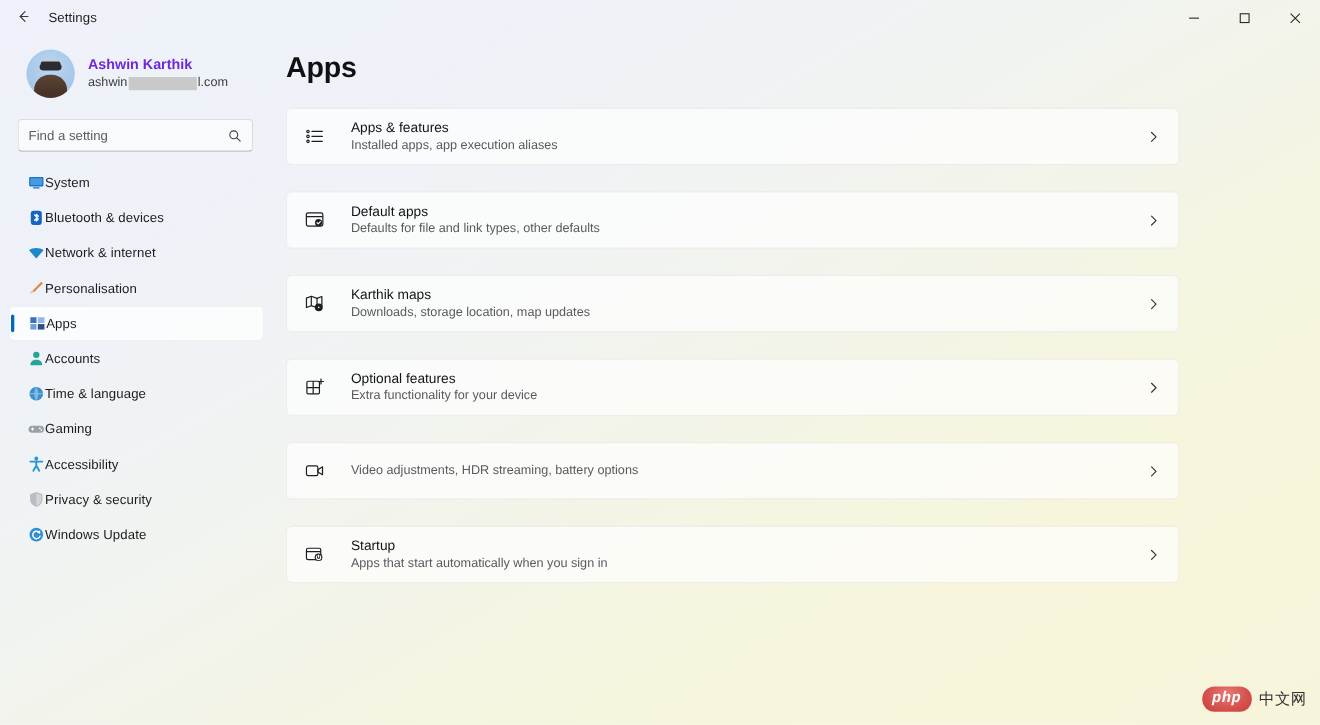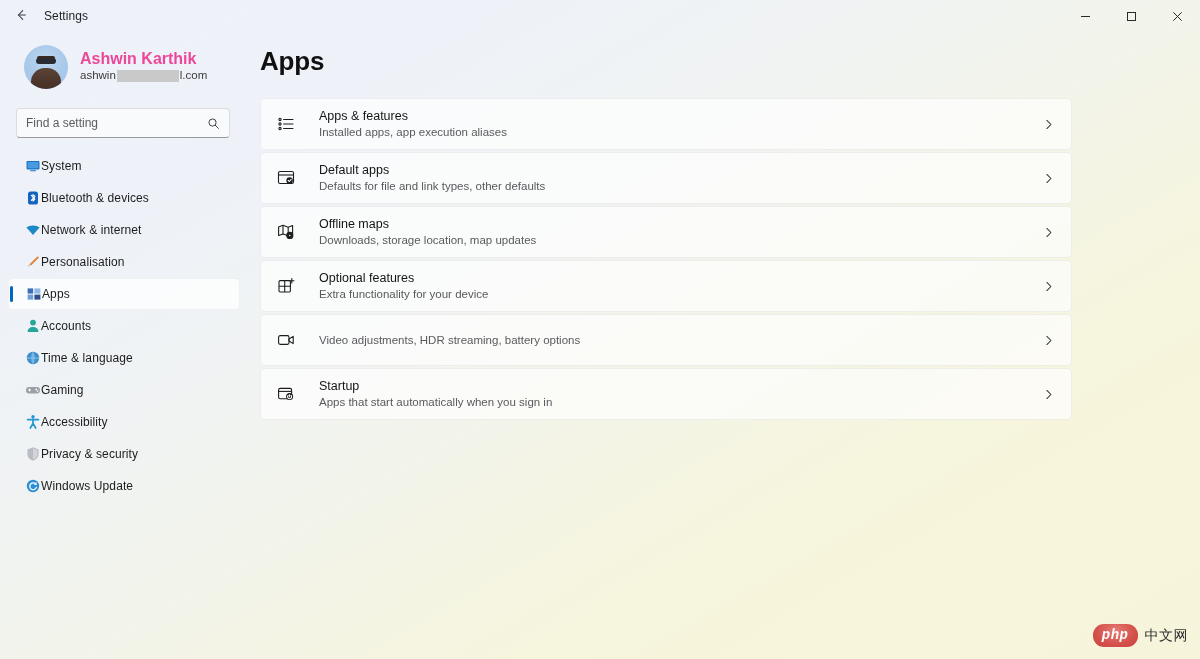--- a/index.html
+++ b/index.html
@@ -104,23 +104,23 @@
     position: absolute;
     left: 50%; top: 30%;
     transform: translateX(-50%);
     width: 20px; height: 6px;
     border-radius: 3px;
     background: #2b2b33;
     box-shadow: 0 -3px 0 -1px #3a2a20;
   }
   #account-text { min-width: 0; }
   #account-name {
-    font-size: 16px;
+    font-size: 13px;
     font-weight: bold;
-    color: #ec4899;
+    color: #6d28d9;
     line-height: 16px;
     white-space: nowrap;
   }
   #account-email {
     font-size: 11.5px;
     color: #3b3b3b;
     line-height: 15px;
     margin-top: 1px;
     display: flex;
     align-items: center;
@@ -205,21 +205,21 @@
     overflow: hidden;
   }
   #page-title {
     font-size: 26px;
     font-weight: bold;
     color: #111;
     letter-spacing: -.2px;
     margin: 0 0 22px 0;
     line-height: 30px;
   }
-  #card-list { display: flex; flex-direction: column; gap: 2px; }
+  #card-list { display: flex; flex-direction: column; gap: 24px; }
   .card {
     height: 52px;
     background: rgba(253,253,253,.72);
     border: 1px solid rgba(0,0,0,.055);
     border-radius: 5px;
     display: flex;
     align-items: center;
     padding: 0 16px 0 14px;
     cursor: pointer;
   }
@@ -518,21 +518,21 @@
       <div class="card">
         <span class="card-icon">
           <svg width="20" height="20" viewBox="0 0 20 20" fill="none" stroke="currentColor" stroke-width="1.1">
             <path d="M2.6 5 L7 3.3 L12.2 5.2 L16.6 3.5 V12 L12.2 13.8 L7 11.9 L2.6 13.6 Z" stroke-linejoin="round"></path>
             <path d="M7 3.3 V11.9 M12.2 5.2 V13.8"></path>
             <circle cx="13.8" cy="13.4" r="3.6" fill="currentColor" stroke="none"></circle>
             <circle cx="13.8" cy="13.4" r="1.3" fill="#fff"></circle>
           </svg>
         </span>
         <div class="card-text">
-          <div class="card-title">Offline maps</div>
+          <div class="card-title">Karthik maps</div>
           <div class="card-sub">Downloads, storage location, map updates</div>
         </div>
         <span class="card-chevron">
           <svg width="13" height="13" viewBox="0 0 16 16" fill="none" stroke="currentColor" stroke-width="1.3">
               <path d="M6 3 L11 8 L6 13" stroke-linecap="round" stroke-linejoin="round"></path>
             </svg>
         </span>
       </div>
 
       <div class="card">

